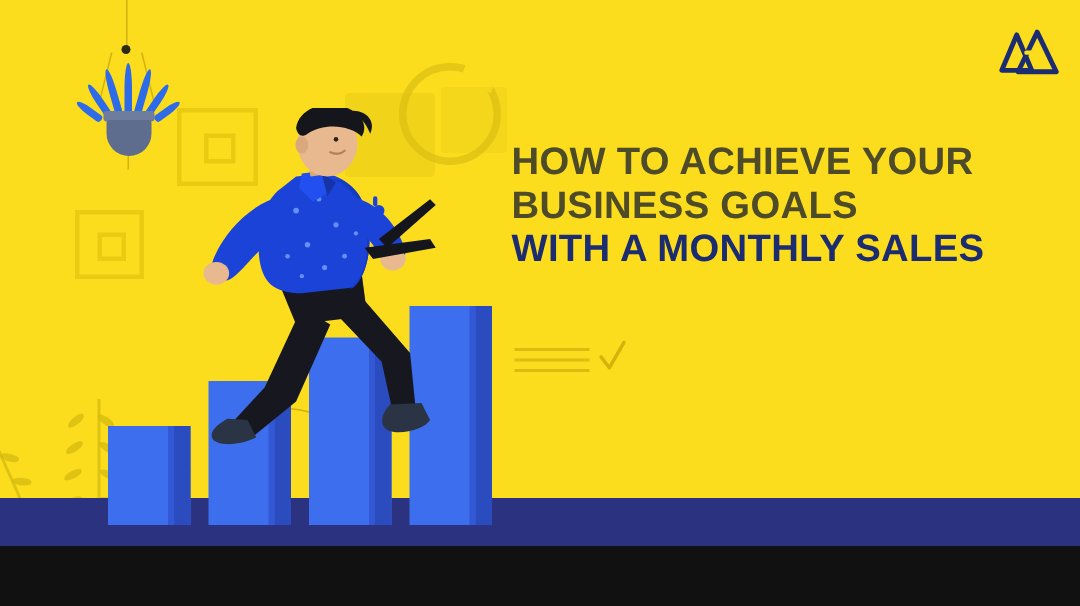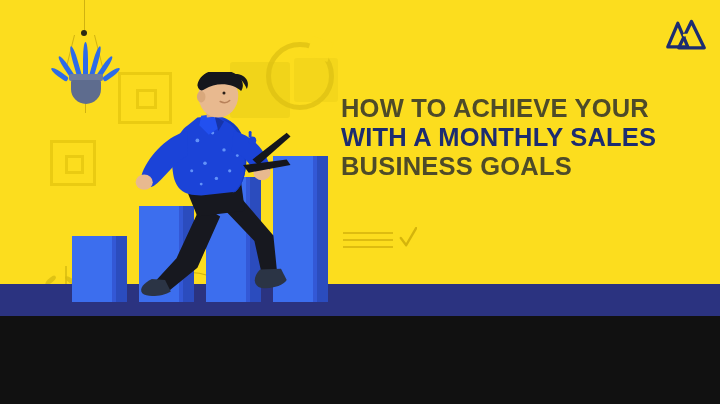--- a/index.html
+++ b/index.html
@@ -3,21 +3,21 @@
 <meta charset="utf-8">
 <style>
   html, body {
     margin: 0;
     padding: 0;
     background: #111;
   }
   #stage {
     position: relative;
     width: 720px;
-    height: 316px;
+    height: 364px;
     overflow: hidden;
     background: #FCDD1E;
     font-family: "Liberation Sans", sans-serif;
   }
 
   
   .deco {
     position: absolute;
     pointer-events: none;
   }
@@ -329,22 +329,22 @@
       <path d="M150 92 L186 64 L190 68 L156 98 Z" fill="#15161C"></path>
       <path d="M140 98 L186 92 L190 98 L146 106 Z" fill="#15161C"></path>
     </g>
 
     <circle cx="150" cy="72" r="4" fill="#1B43D8"></circle>
     <rect x="146" y="62" width="3" height="7" rx="1.5" fill="#1B43D8"></rect>
   </svg>
 
   <div class="title-block">
     <div class="tline olive">HOW TO ACHIEVE YOUR</div>
+    <div class="tline olive">BUSINESS GOALS</div>
     <div class="tline navy">WITH A MONTHLY SALES</div>
-    <div class="tline olive">BUSINESS GOALS</div>
   </div>
 
   <div class="checklist" style="width:80px; height:26px;">
     <div class="cl-line" style="top:5px;"></div>
     <div class="cl-line" style="top:12px;"></div>
     <div class="cl-line" style="top:19px;"></div>
     <svg class="cl-check" viewBox="0 0 20 24">
       <path d="M2 12 L8 20 L19 1" stroke="#D4B40C" stroke-width="2.6" fill="none" stroke-linecap="round" stroke-linejoin="round"></path>
     </svg>
   </div>

